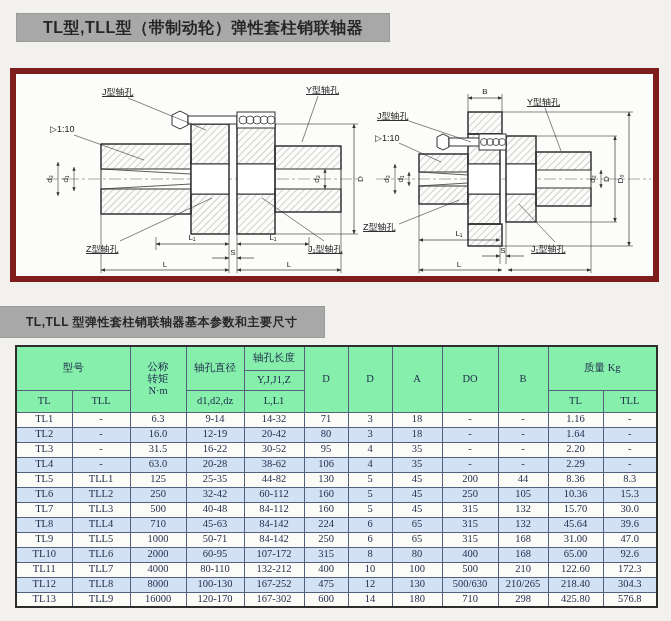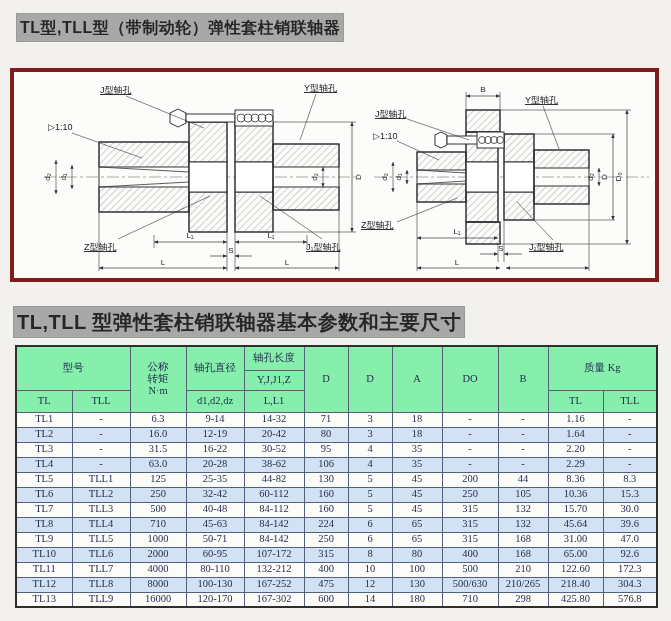--- a/index.html
+++ b/index.html
@@ -8,29 +8,29 @@
     background:#f3f1ee;
     font-family:"Liberation Sans", sans-serif;
     overflow:hidden;
   }
   .title-bar{
     position:absolute;
     background:#a8a8a8;
     color:#262626;
     font-weight:bold;
     white-space:nowrap;
-    padding:0 3px;
+    padding:0 26px;
     letter-spacing:0.5px;
     box-shadow:0 0 0 1px #9a9a9a;
   }
   #title1{left:17px;top:14px;height:27px;line-height:27px;font-size:16px;}
-  #title2{left:14px;top:307px;height:30px;line-height:30px;font-size:20px;}
+  #title2{left:0;top:307px;height:30px;line-height:30px;font-size:12px;}
   .panel{
     position:absolute;left:10px;top:68px;width:649px;height:214px;
-    background:#fcfcfa;border:4px solid #7f1d1d;box-sizing:border-box;
+    background:#fcfcfa;border:6px solid #7f1d1d;box-sizing:border-box;
   }
   .panel svg{display:block;}
   table.spec{
     position:absolute;left:15px;top:345px;width:641px;
     border-collapse:collapse;table-layout:fixed;
     font-family:"Liberation Serif", serif;
     font-size:10.5px;color:#1e2a4a;
     border:2px solid #2e2e2e;
   }
   table.spec th, table.spec td{

